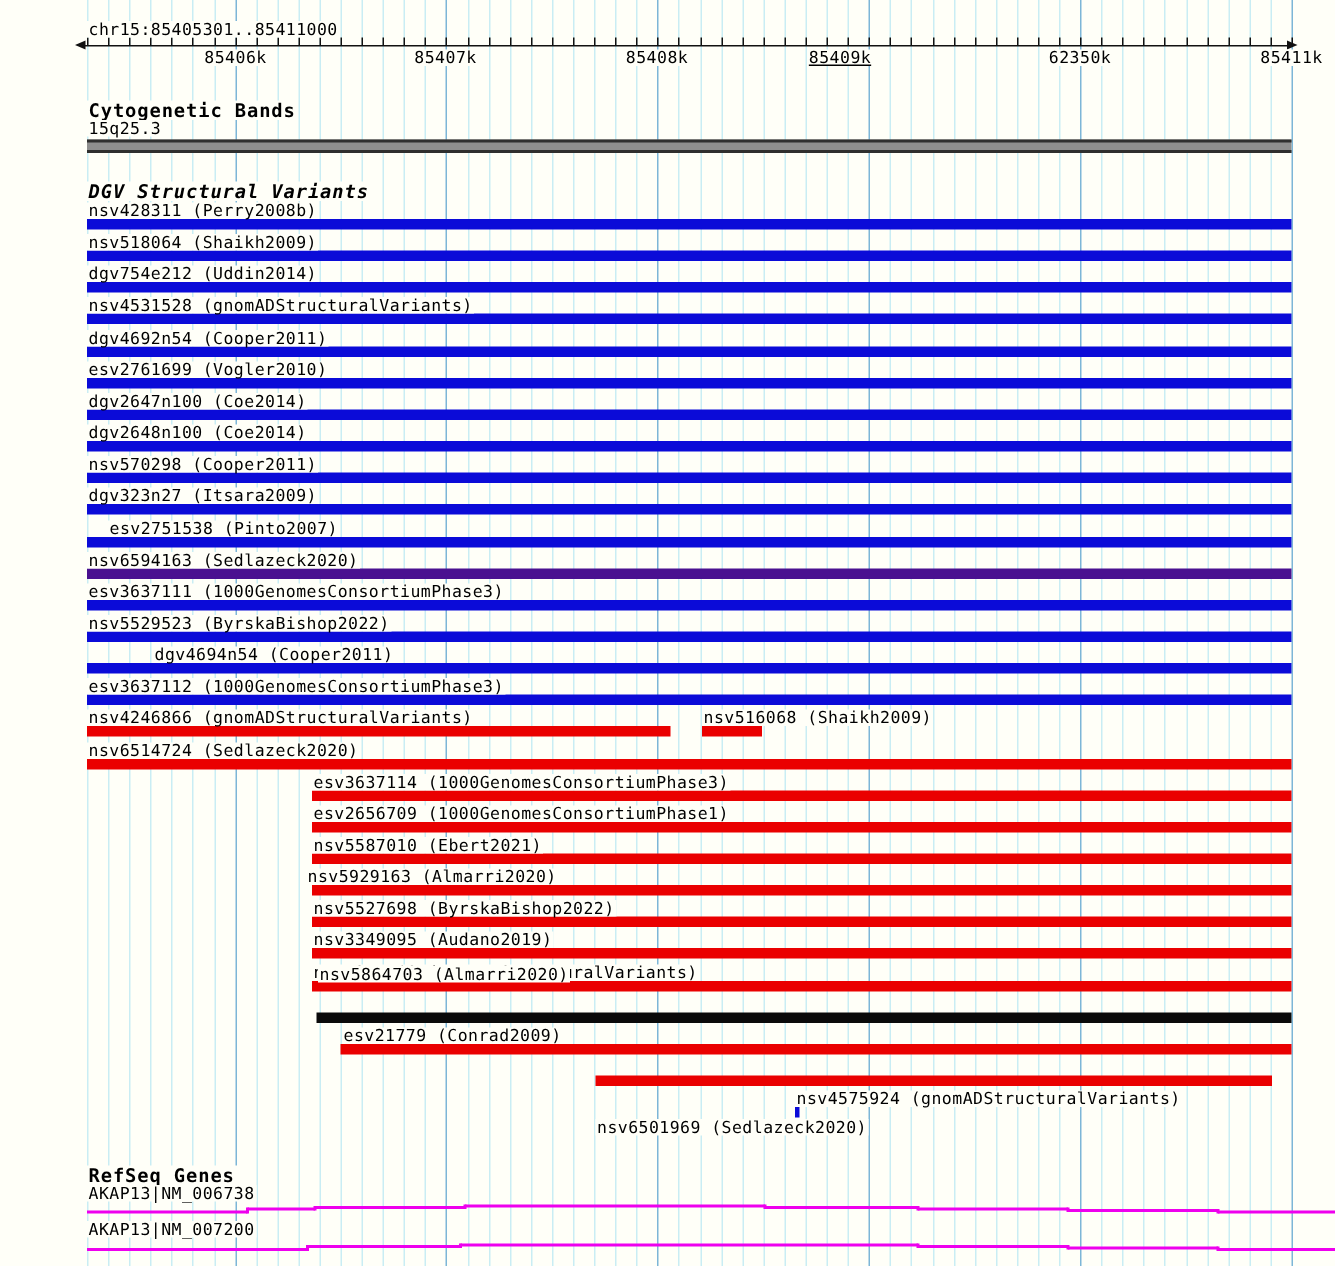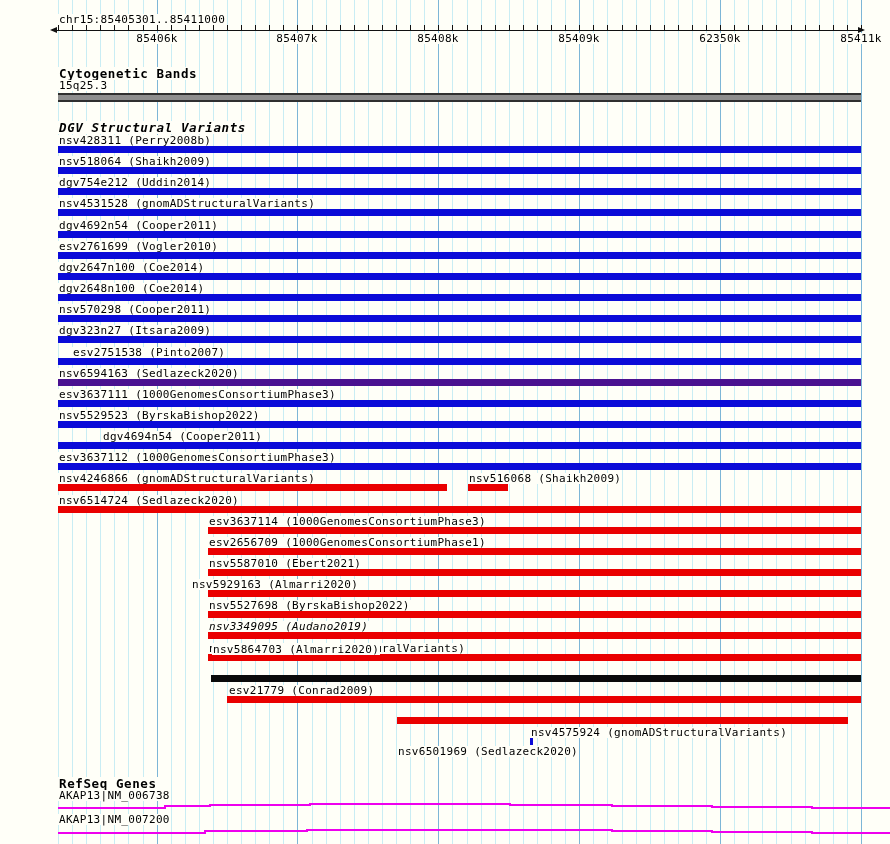--- a/index.html
+++ b/index.html
@@ -155,21 +155,21 @@
       <div class="ruler-tick z2" style="left: 776.47px; top: 25px; height: 5px; background: rgb(17, 17, 17);"></div>
       <div class="ruler-tick z2" style="left: 790.56px; top: 25px; height: 5px; background: rgb(17, 17, 17);"></div>
       <div class="ruler-tick z2" style="left: 804.65px; top: 25px; height: 5px; background: rgb(17, 17, 17);"></div>
       <div class="ruler-tick z2" style="left: 818.74px; top: 25px; height: 5px; background: rgb(17, 17, 17);"></div>
       <div class="ruler-tick z2" style="left: 832.82px; top: 25px; height: 5px; background: rgb(17, 17, 17);"></div>
       <div class="ruler-tick z2" style="left: 846.91px; top: 25px; height: 5px; background: rgb(17, 17, 17);"></div>
       <div class="ruler-tick z2" style="left: 861px; top: 25px; height: 5px; background: rgb(17, 17, 17);"></div>
       <div class="tick-label z3" style="left: 157px; top: 33px;">85406k</div>
       <div class="tick-label z3" style="left: 297px; top: 33px;">85407k</div>
       <div class="tick-label z3" style="left: 438px; top: 33px;">85408k</div>
-      <div class="tick-label z3" style="left: 579px; top: 33px;">85409k</div>
+      <div class="tick-label z3" style="left: 560px; top: 33px; text-decoration: underline;">85409k</div>
       <div class="tick-label z3" style="left: 720px; top: 33px;">62350k</div>
       <div class="tick-label z3" style="left: 861px; top: 33px;">85411k</div>
     </div>
 
   <div class="section-header z3" style="left:58px;top:67px;">Cytogenetic Bands</div>
   <div class="feature-label z3" style="left:58px;top:80px;">15q25.3</div>
   <div id="cytoband-bar" class="band-bar z2" style="left: 58px; width: 803px; top: 93px; height: 9px; background: rgb(142, 142, 142); border-top: 2px solid rgb(47, 47, 47); border-bottom: 2px solid rgb(47, 47, 47);"></div>
 
   <div class="section-header z3" style="left:58px;top:121px;font-style:italic;">DGV Structural Variants</div>
   <div id="dgv-rows">
@@ -210,25 +210,25 @@
       <div class="feature-label z3" style="left: 468px; top: 473px;">nsv516068 (Shaikh2009)</div>
       <div class="variant-bar z2" style="left: 468px; width: 40px; top: 484px; background: rgb(234, 0, 0);"></div>
       <div class="feature-label z3" style="left: 58px; top: 495px;">nsv6514724 (Sedlazeck2020)</div>
       <div class="variant-bar z2" style="left: 58px; width: 803px; top: 506px; background: rgb(234, 0, 0);"></div>
       <div class="feature-label z3" style="left: 208px; top: 516px;">esv3637114 (1000GenomesConsortiumPhase3)</div>
       <div class="variant-bar z2" style="left: 208px; width: 653px; top: 527px; background: rgb(234, 0, 0);"></div>
       <div class="feature-label z3" style="left: 208px; top: 537px;">esv2656709 (1000GenomesConsortiumPhase1)</div>
       <div class="variant-bar z2" style="left: 208px; width: 653px; top: 548px; background: rgb(234, 0, 0);"></div>
       <div class="feature-label z3" style="left: 208px; top: 558px;">nsv5587010 (Ebert2021)</div>
       <div class="variant-bar z2" style="left: 208px; width: 653px; top: 569px; background: rgb(234, 0, 0);"></div>
-      <div class="feature-label z3" style="left: 191px; top: 579px;">nsv5929163 (Almarri2020)</div>
+      <div class="feature-label z3" style="left: 204px; top: 579px;">nsv5929163 (Almarri2020)</div>
       <div class="variant-bar z2" style="left: 208px; width: 653px; top: 590px; background: rgb(234, 0, 0);"></div>
       <div class="feature-label z3" style="left: 208px; top: 600px;">nsv5527698 (ByrskaBishop2022)</div>
       <div class="variant-bar z2" style="left: 208px; width: 653px; top: 611px; background: rgb(234, 0, 0);"></div>
-      <div class="feature-label z3" style="left: 208px; top: 621px; font-style: italic;">nsv3349095 (Audano2019)</div>
+      <div class="feature-label z3" style="left: 208px; top: 621px;">nsv3349095 (Audano2019)</div>
       <div class="variant-bar z2" style="left: 208px; width: 653px; top: 632px; background: rgb(234, 0, 0);"></div>
       <div class="feature-label z3" style="left: 208px; top: 643px;">nsv4241568 (gnomADStructuralVariants)</div>
       <div class="variant-bar z2" style="left: 208px; width: 653px; top: 654px; background: rgb(234, 0, 0);"></div>
       <div class="feature-label z3" style="left: 212px; top: 644px;">nsv5864703 (Almarri2020)</div>
       <div class="variant-bar z2" style="left: 211px; width: 650px; top: 675px; background: rgb(10, 10, 10);"></div>
       <div class="feature-label z3" style="left: 228px; top: 685px;">esv21779 (Conrad2009)</div>
       <div class="variant-bar z2" style="left: 227px; width: 634px; top: 696px; background: rgb(234, 0, 0);"></div>
       <div class="feature-label z3" style="left: 397px; top: 746px;">nsv6501969 (Sedlazeck2020)</div>
       <div class="variant-bar z2" style="left: 397px; width: 451px; top: 717px; background: rgb(234, 0, 0);"></div>
       <div class="feature-label z3" style="left: 530px; top: 727px;">nsv4575924 (gnomADStructuralVariants)</div>

